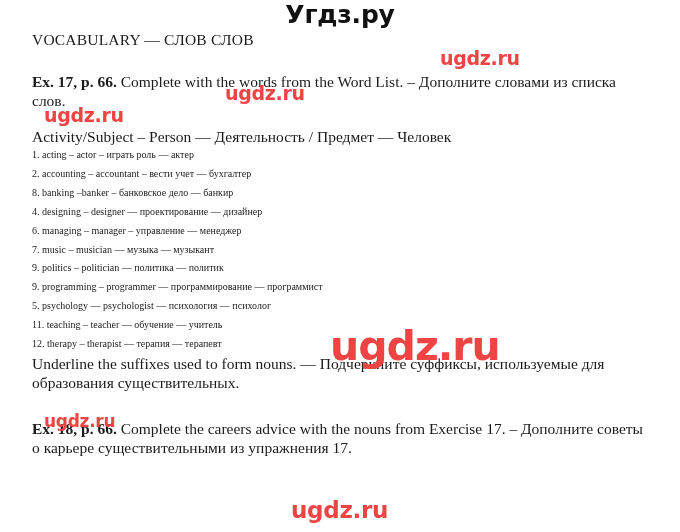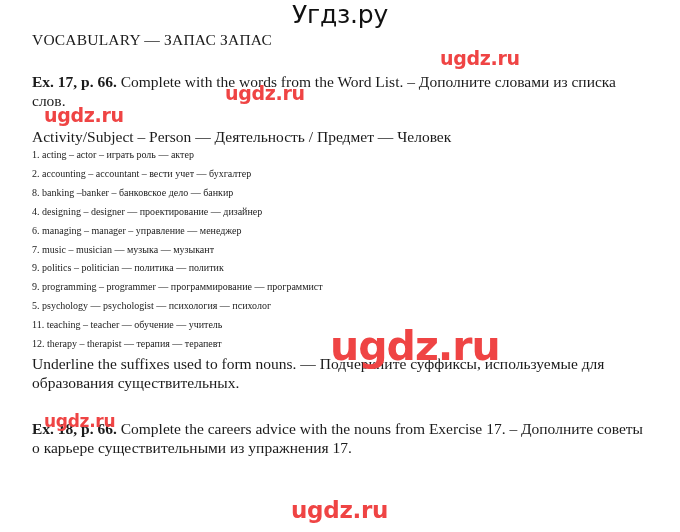--- a/index.html
+++ b/index.html
@@ -17,21 +17,21 @@
   }
 
   
   .site-logo {
     position: absolute;
     left: 0;
     top: 0;
     width: 680px;
     text-align: center;
     font-family: "DejaVu Sans", "Liberation Sans", sans-serif;
-    font-weight: normal;
+    font-weight: bold;
     font-size: 25px;
     letter-spacing: -0.2px;
     color: #111111;
     line-height: 30px;
   }
 
   
   .doc {
     position: absolute;
     left: 32px;
@@ -100,21 +100,21 @@
   .wm-e { left: 44px;  top: 411px; font-size: 17px; }
   .wm-f { left: 291px; top: 497px; font-size: 23px; }
 </style>
 </head>
 <body>
 
 <div class="site-logo">Угдз.ру</div>
 
 <div class="doc">
 
-  <div class="section-title">VOCABULARY — ЗАПАС ЗАПАС</div>
+  <div class="section-title">VOCABULARY — СЛОВ СЛОВ</div>
 
   <p class="para">
     <span class="lead">Ex. 17, p. 66.</span><span> Complete with the words from the Word List. – Дополните словами из списка слов.</span>
   </p>
 
   <div class="gap-after-ex17"></div>
 
   <p class="list-head">Activity/Subject – Person — Деятельность / Предмет — Человек</p>
 
   <ol class="word-list">

